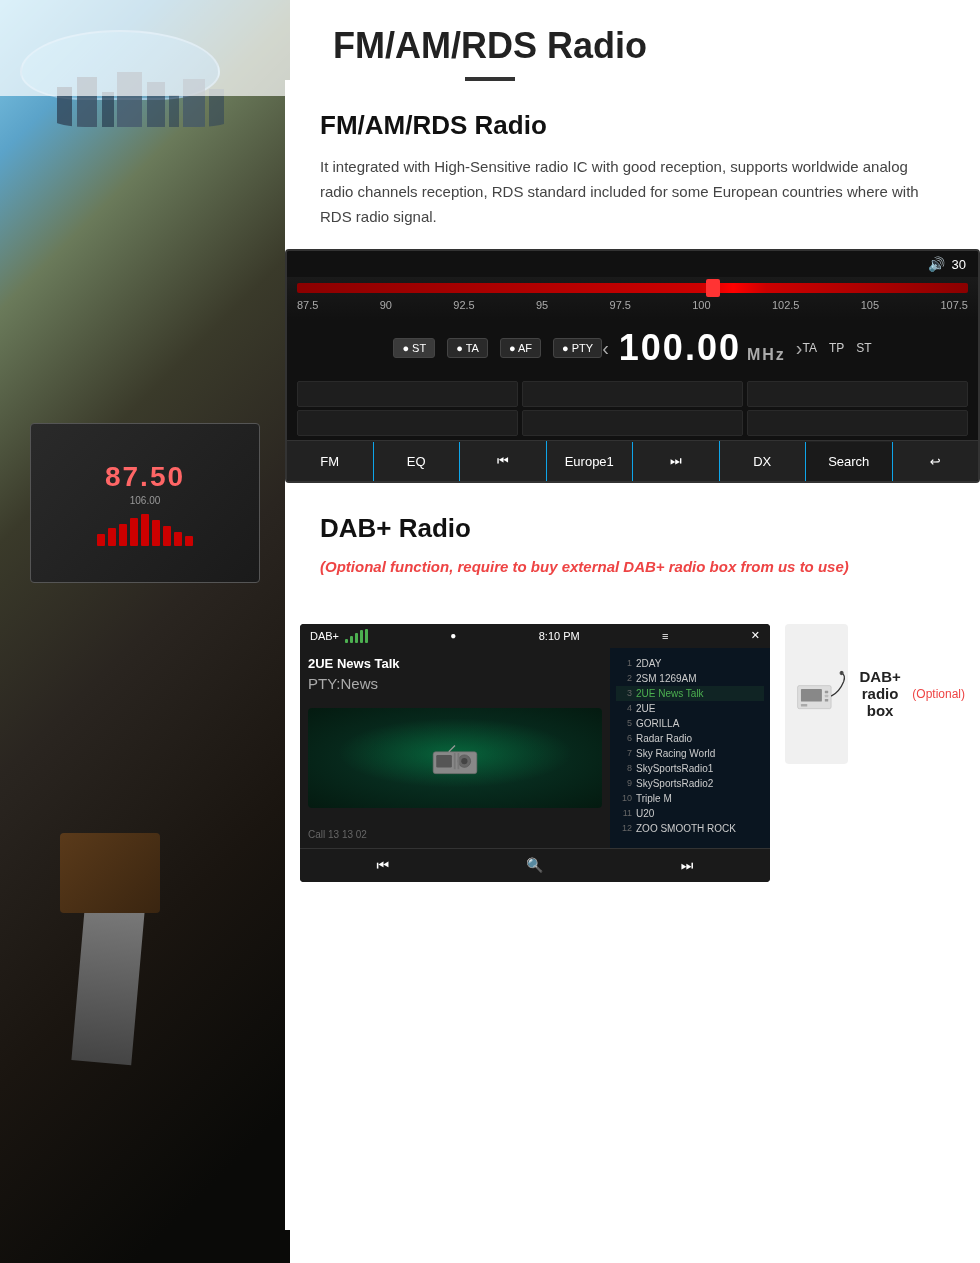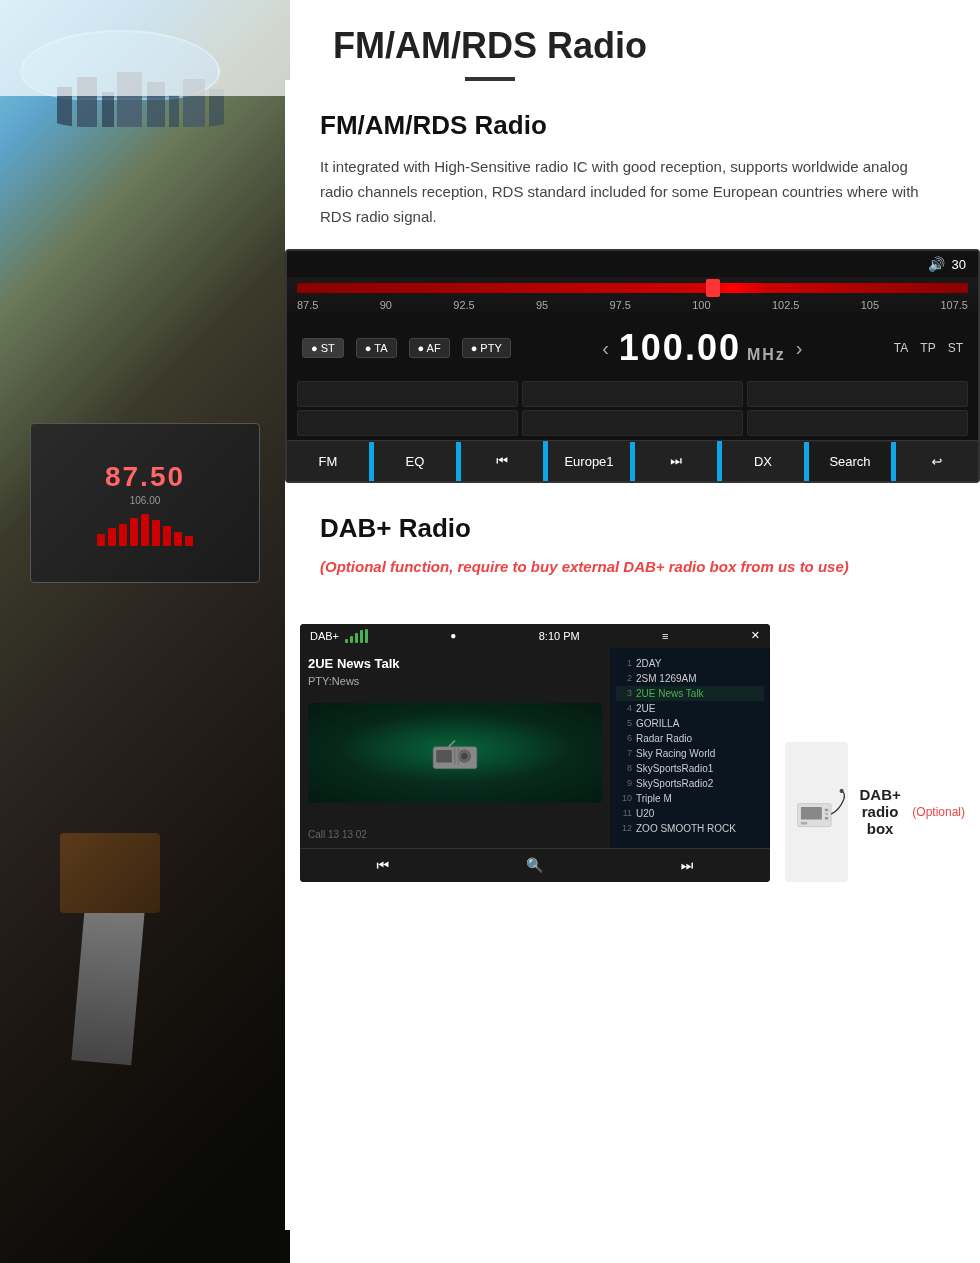--- a/index.html
+++ b/index.html
@@ -92,21 +92,21 @@
       justify-content: space-between;
       color: #aaa;
       font-size: 11px;
       padding: 2px 0;
     }
 
     
     .radio-controls-row {
       display: flex;
       align-items: center;
-      justify-content: space-between;
+      justify-content: center;
       padding: 8px 15px;
       background: #111;
     }
     .radio-buttons-left {
       display: flex;
       gap: 12px;
     }
     .radio-btn-small {
       background: #2a2a2a;
       border: 1px solid #444;
@@ -146,21 +146,21 @@
       background: #222;
       border-top: 1px solid #333;
     }
     .radio-tb-btn {
       flex: 1;
       text-align: center;
       color: #fff;
       font-size: 13px;
       padding: 12px 4px;
       cursor: pointer;
-      border-right: 5px solid #0ea5e9;
+      border-right: 1px solid #0ea5e9;
     }
     .radio-tb-btn:last-child {
       border-right: none;
     }
     .radio-tb-btn.search-btn {
       background: #1a1a1a;
     }
 
     
     .dab-section {
@@ -186,21 +186,21 @@
       color: #444;
       line-height: 1.65;
     }
 
     
     .dab-screenshots-row {
       display: flex;
       gap: 15px;
       padding: 15px 15px 30px;
       background: #fff;
-      align-items: flex-end;
+      align-items: flex-start;
     }
 
     
     .dab-ui {
       flex: 1;
       background: #111;
       border-radius: 4px;
       overflow: hidden;
       font-size: 11px;
     }
@@ -235,21 +235,21 @@
       position: relative;
       overflow: hidden;
     }
     .dab-station-name {
       font-size: 13px;
       color: #fff;
       font-weight: bold;
       margin-bottom: 4px;
     }
     .dab-pty {
-      font-size: 11px;
+      font-size: 15px;
       color: #aaa;
       margin-bottom: 16px;
     }
     .dab-visual {
       width: 100%;
       height: 100px;
       background: radial-gradient(ellipse at center, #0a3a2a 0%, #041a10 100%);
       border-radius: 4px;
       position: relative;
       overflow: hidden;

